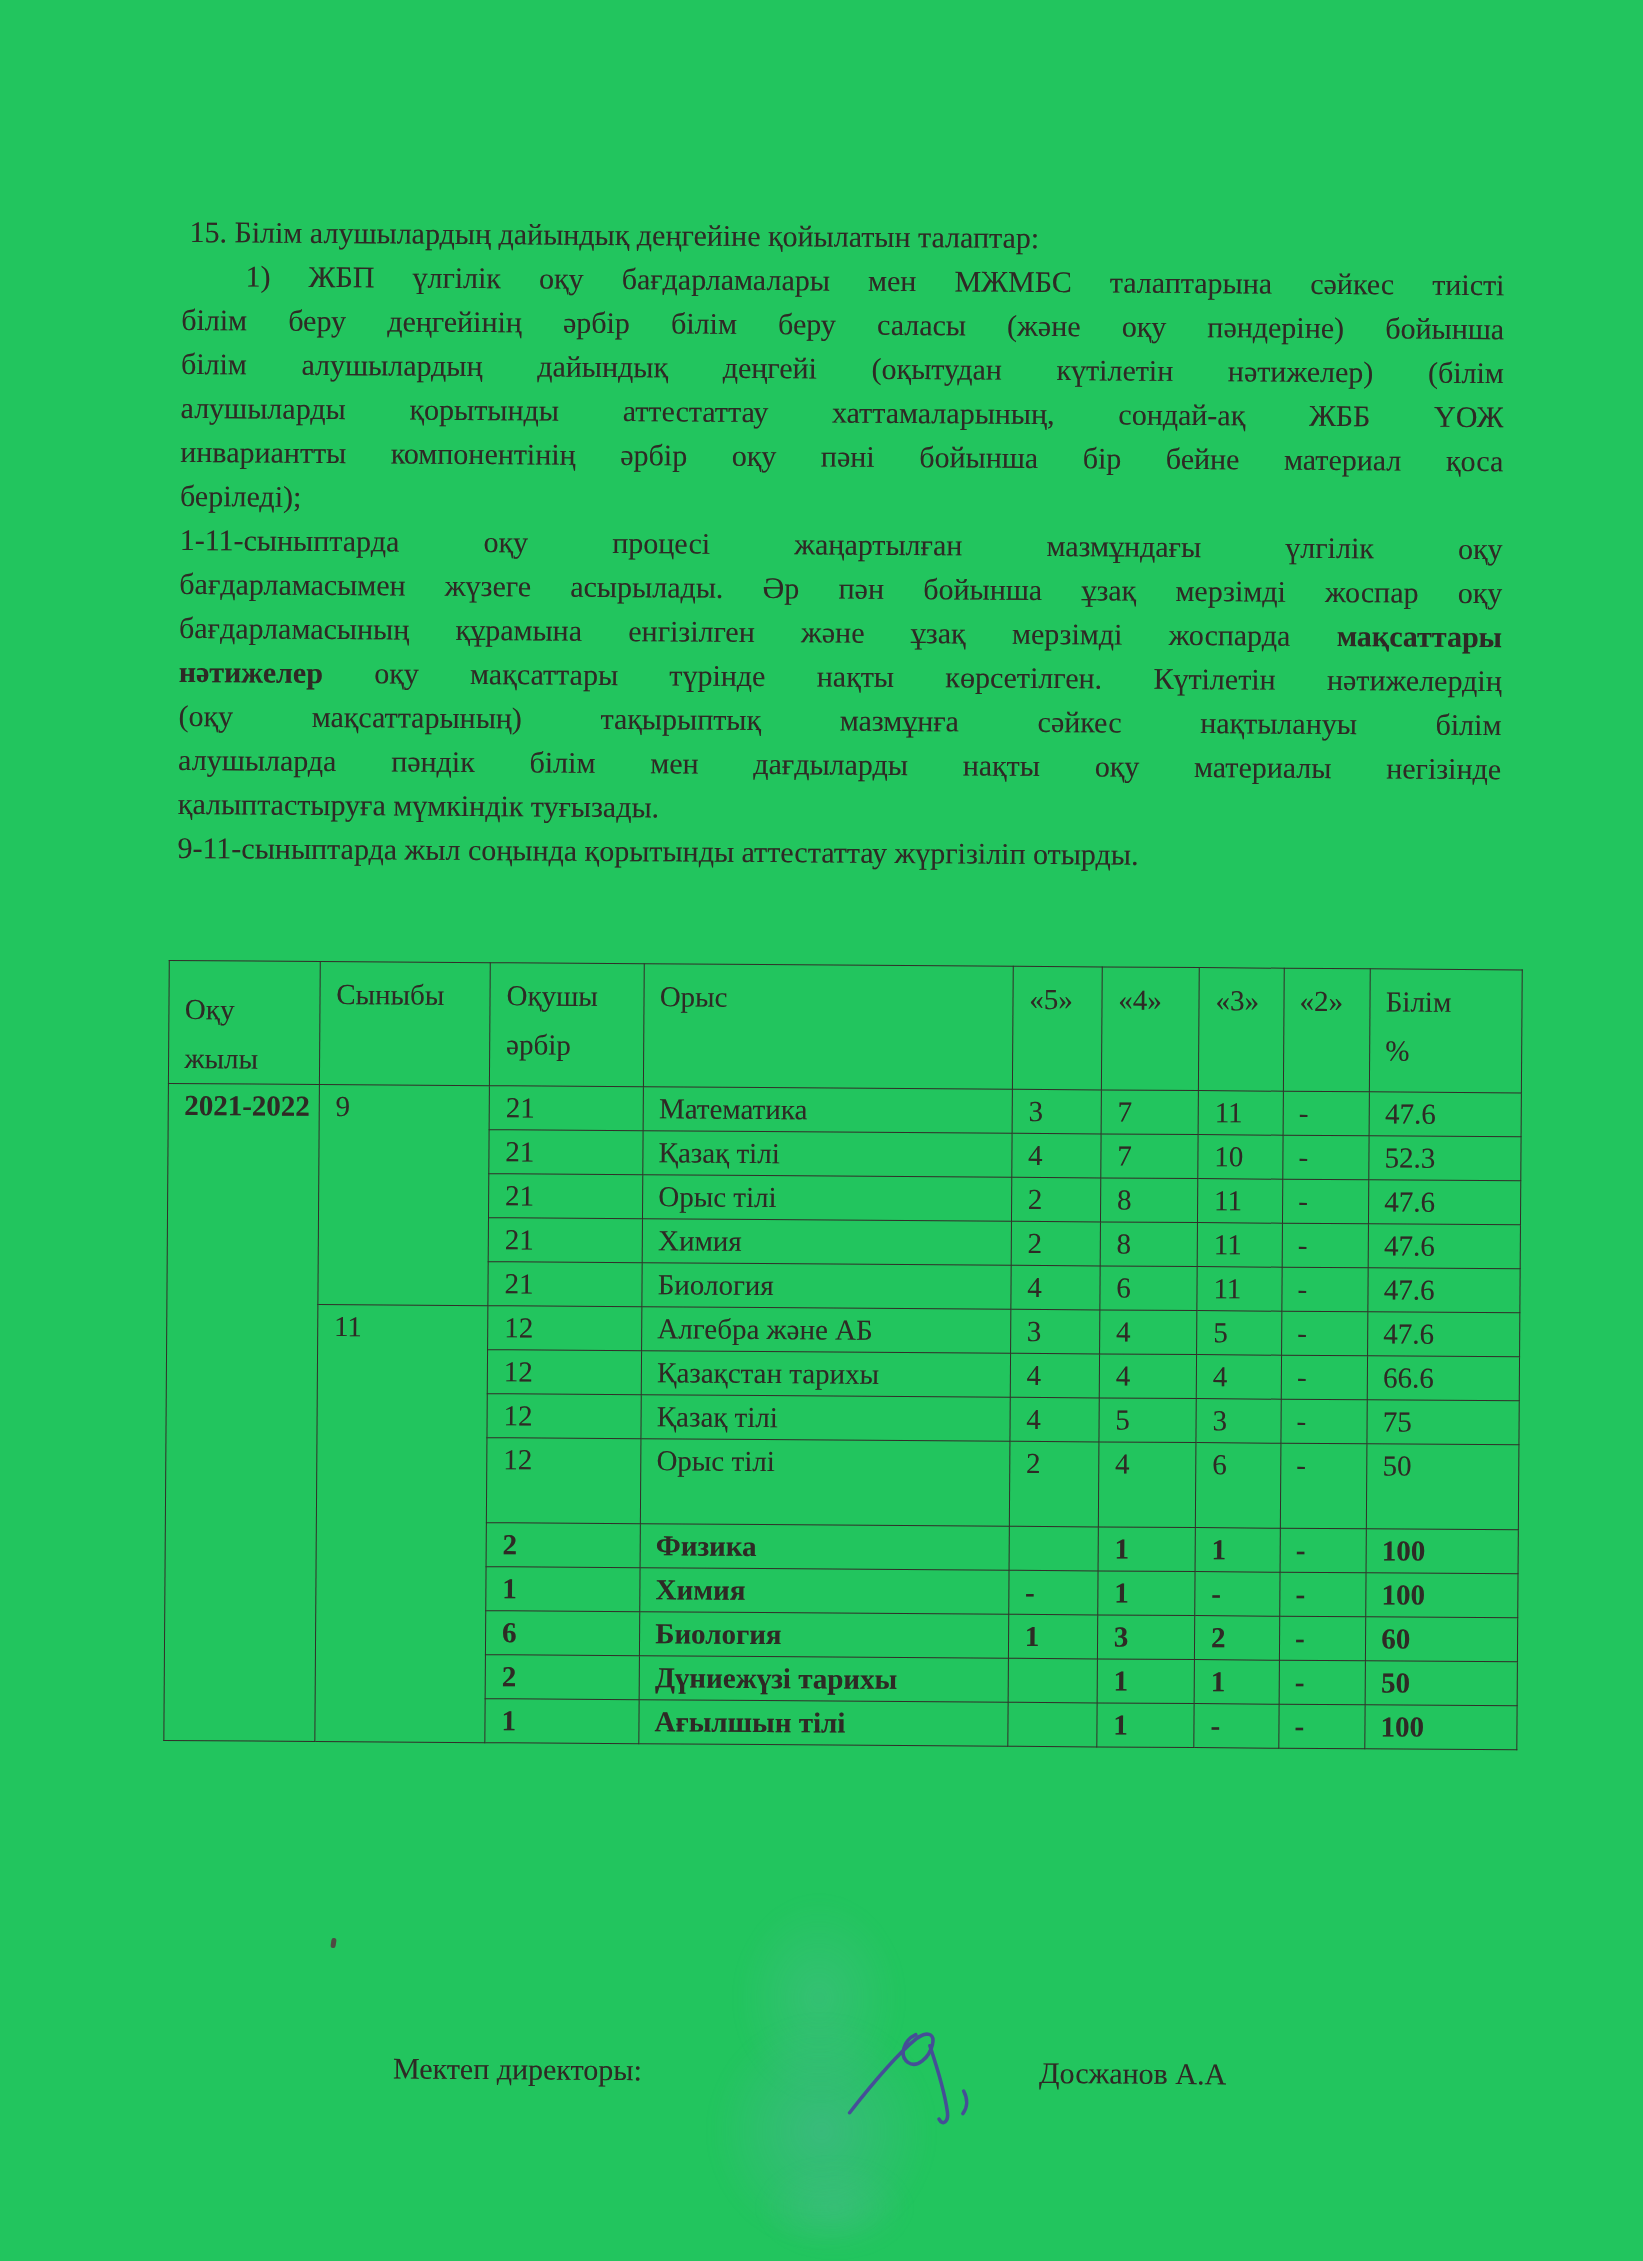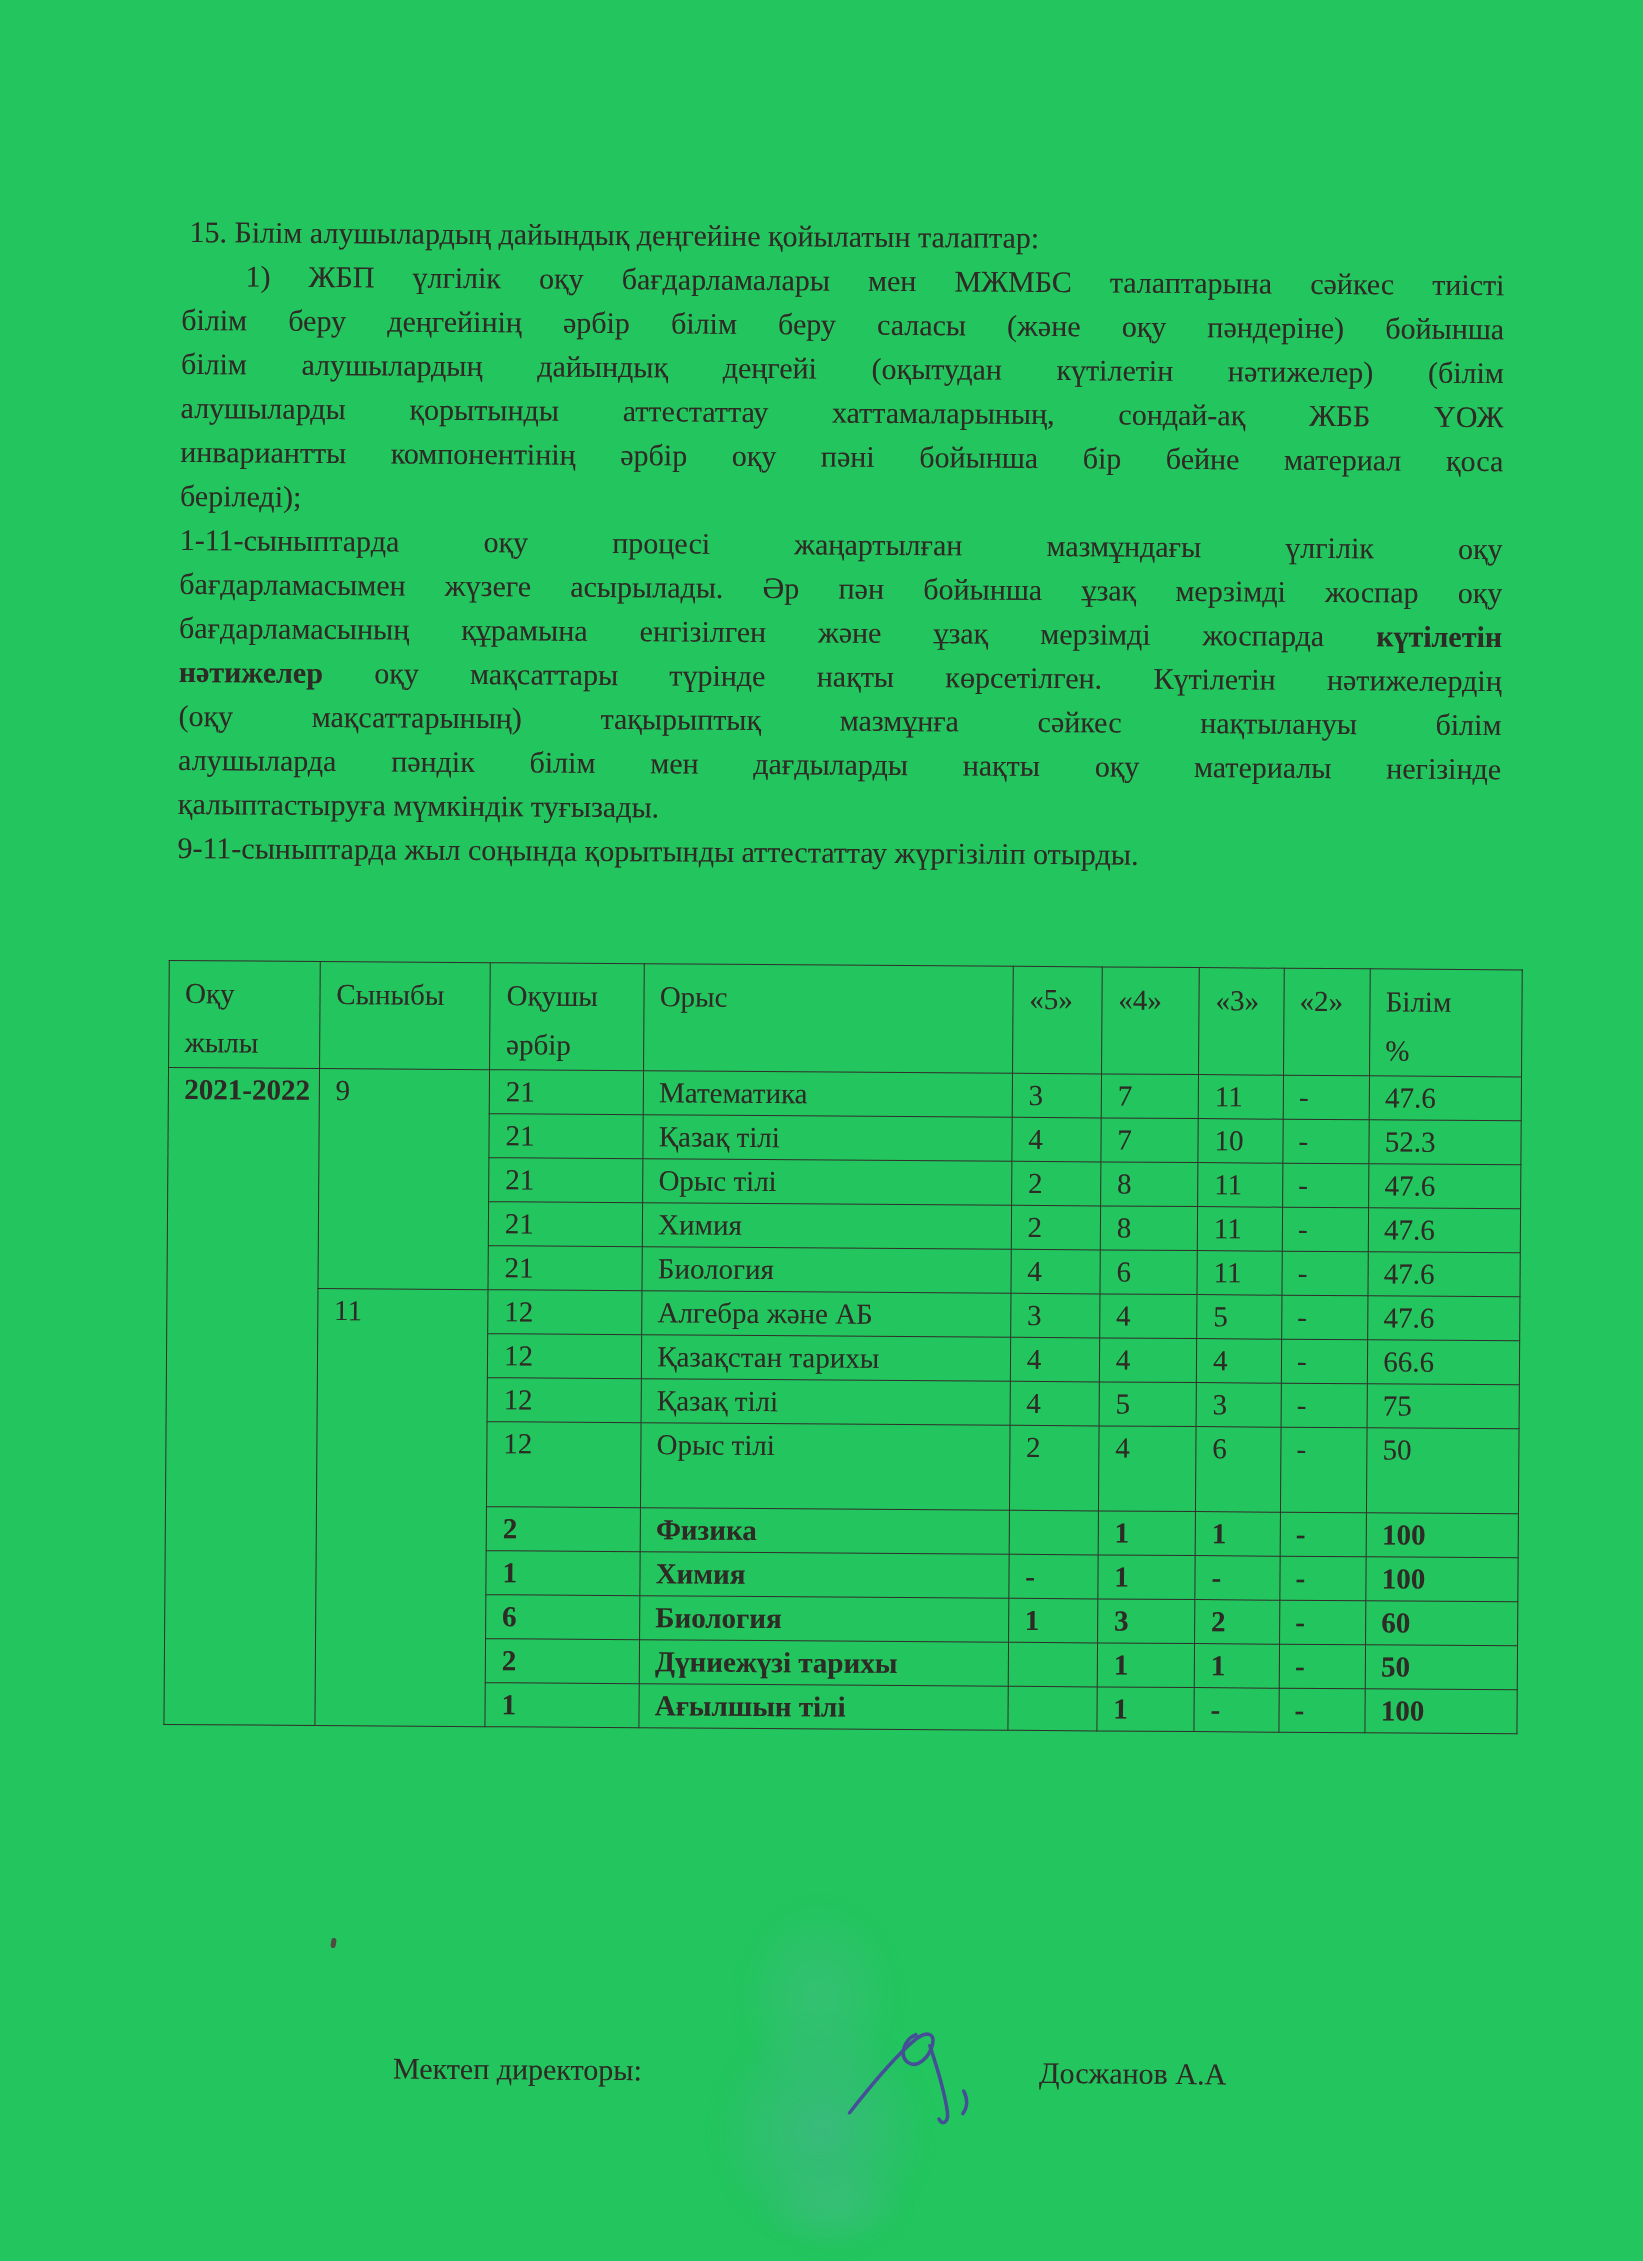--- a/index.html
+++ b/index.html
@@ -28,21 +28,21 @@
     border:1.3px solid #322e29;vertical-align:top;text-align:left;
     font-size:29px;font-weight:normal;padding:3.9px 3.9px 0 15.5px;
     box-sizing:border-box;line-height:35px;overflow:hidden;
     text-shadow:0 0 0.6px rgba(70,55,45,.35);
   }
   thead th{height:104px;line-height:49px;padding-top:7.7px;border-bottom:1.9px solid #322e29;}
   tbody td{height:44px;}
   tr.tall td{height:85px;}
   tr.emph td{font-weight:bold;}
   td.year{font-weight:bold;}
-  .hw1{display:inline-block;max-width:87px;}
+  .hw1{display:inline-block;max-width:87px;margin-top:16px;}
   .hw3{display:inline-block;max-width:106px;}
   .hw9{display:inline-block;max-width:81px;}
   
   .sig-label{position:absolute;left:406px;top:2050px;font-size:30px;text-shadow:0 0 0.6px rgba(70,55,45,.4);}
   .sig-name{position:absolute;left:1052px;top:2050px;font-size:30px;text-shadow:0 0 0.6px rgba(70,55,45,.4);}
   svg.sig{position:absolute;left:832px;top:1989px;}
   
   .smudge{position:absolute;filter:blur(6.4px);pointer-events:none;}
   .s1{left:735px;top:1895px;width:168px;height:206px;
      background:radial-gradient(ellipse at center,rgba(148,172,222,.17),rgba(148,172,222,0) 70%);}
@@ -68,21 +68,21 @@
     <div class="textblock">
       <div class="tline last ind1"><span>15. Білім алушылардың дайындық деңгейіне қойылатын талаптар:</span></div>
       <div class="tline ind2"><span>1) ЖБП үлгілік оқу бағдарламалары мен МЖМБС талаптарына сәйкес тиісті</span></div>
       <div class="tline"><span>білім беру деңгейінің әрбір білім беру саласы (және оқу пәндеріне) бойынша</span></div>
       <div class="tline"><span>білім алушылардың дайындық деңгейі (оқытудан күтілетін нәтижелер) (білім</span></div>
       <div class="tline"><span>алушыларды қорытынды аттестаттау хаттамаларының, сондай-ақ ЖББ ҮОЖ</span></div>
       <div class="tline"><span>инвариантты компонентінің әрбір оқу пәні бойынша бір бейне материал қоса</span></div>
       <div class="tline last"><span>беріледі);</span></div>
       <div class="tline"><span>1-11-сыныптарда оқу процесі жаңартылған мазмұндағы үлгілік оқу</span></div>
       <div class="tline"><span>бағдарламасымен жүзеге асырылады. Әр пән бойынша ұзақ мерзімді жоспар оқу</span></div>
-      <div class="tline"><span>бағдарламасының құрамына енгізілген және ұзақ мерзімді жоспарда </span><b class="bld">күтілетін</b></div>
+      <div class="tline"><span>бағдарламасының құрамына енгізілген және ұзақ мерзімді жоспарда </span><b class="bld">мақсаттары</b></div>
       <div class="tline"><b class="bld">нәтижелер</b><span> оқу мақсаттары түрінде нақты көрсетілген. Күтілетін нәтижелердің</span></div>
       <div class="tline"><span>(оқу мақсаттарының) тақырыптық мазмұнға сәйкес нақтылануы білім</span></div>
       <div class="tline"><span>алушыларда пәндік білім мен дағдыларды нақты оқу материалы негізінде</span></div>
       <div class="tline last"><span>қалыптастыруға мүмкіндік туғызады.</span></div>
       <div class="tline last"><span>9-11-сыныптарда жыл соңында қорытынды аттестаттау жүргізіліп отырды.</span></div>
     </div>
 
     <table class="results">
       <colgroup>
         <col style="width:151px">

